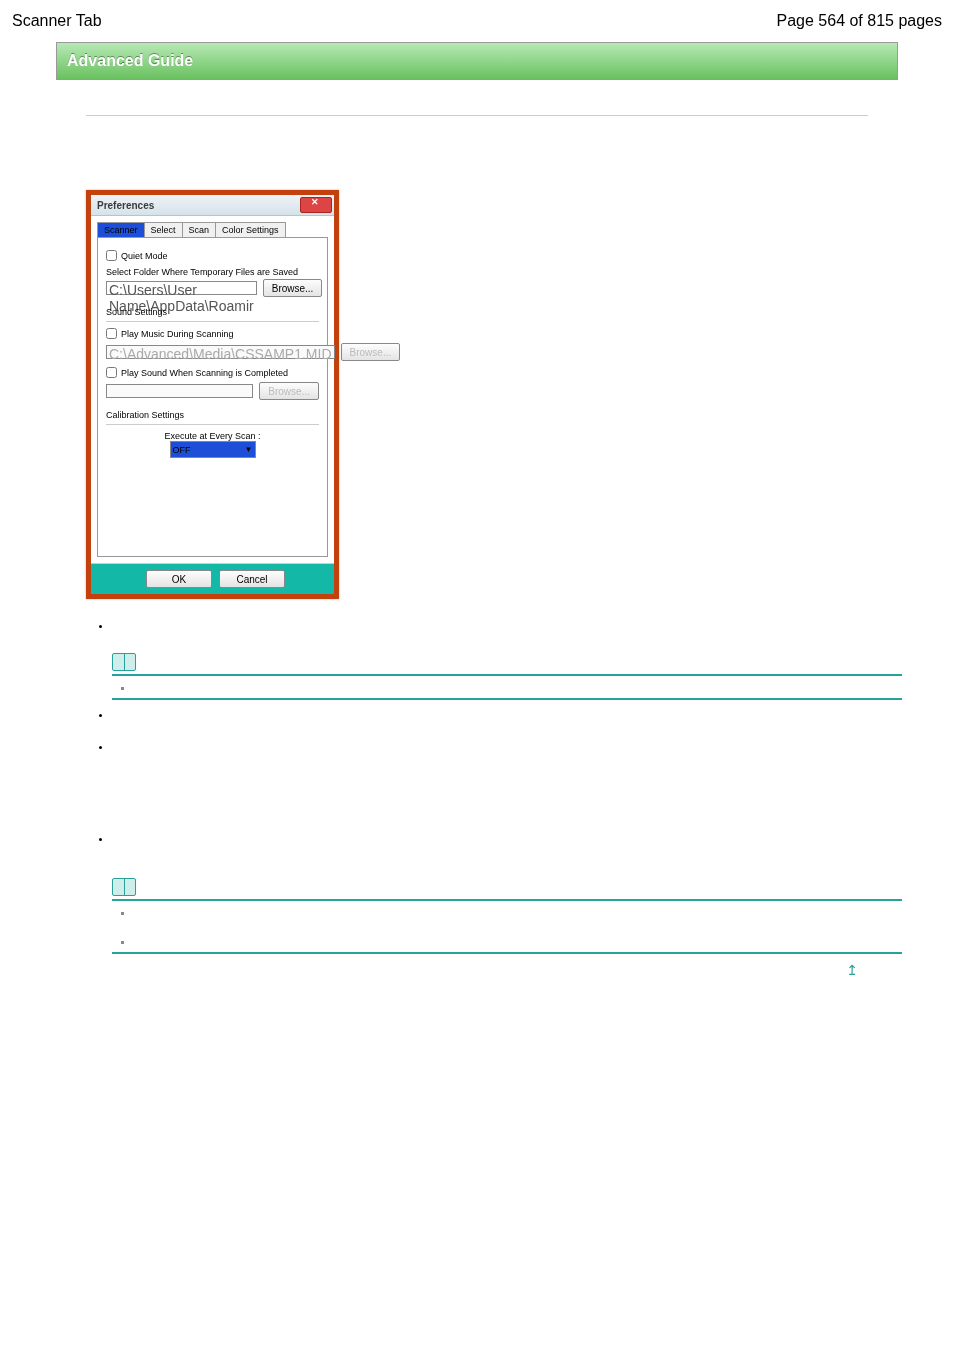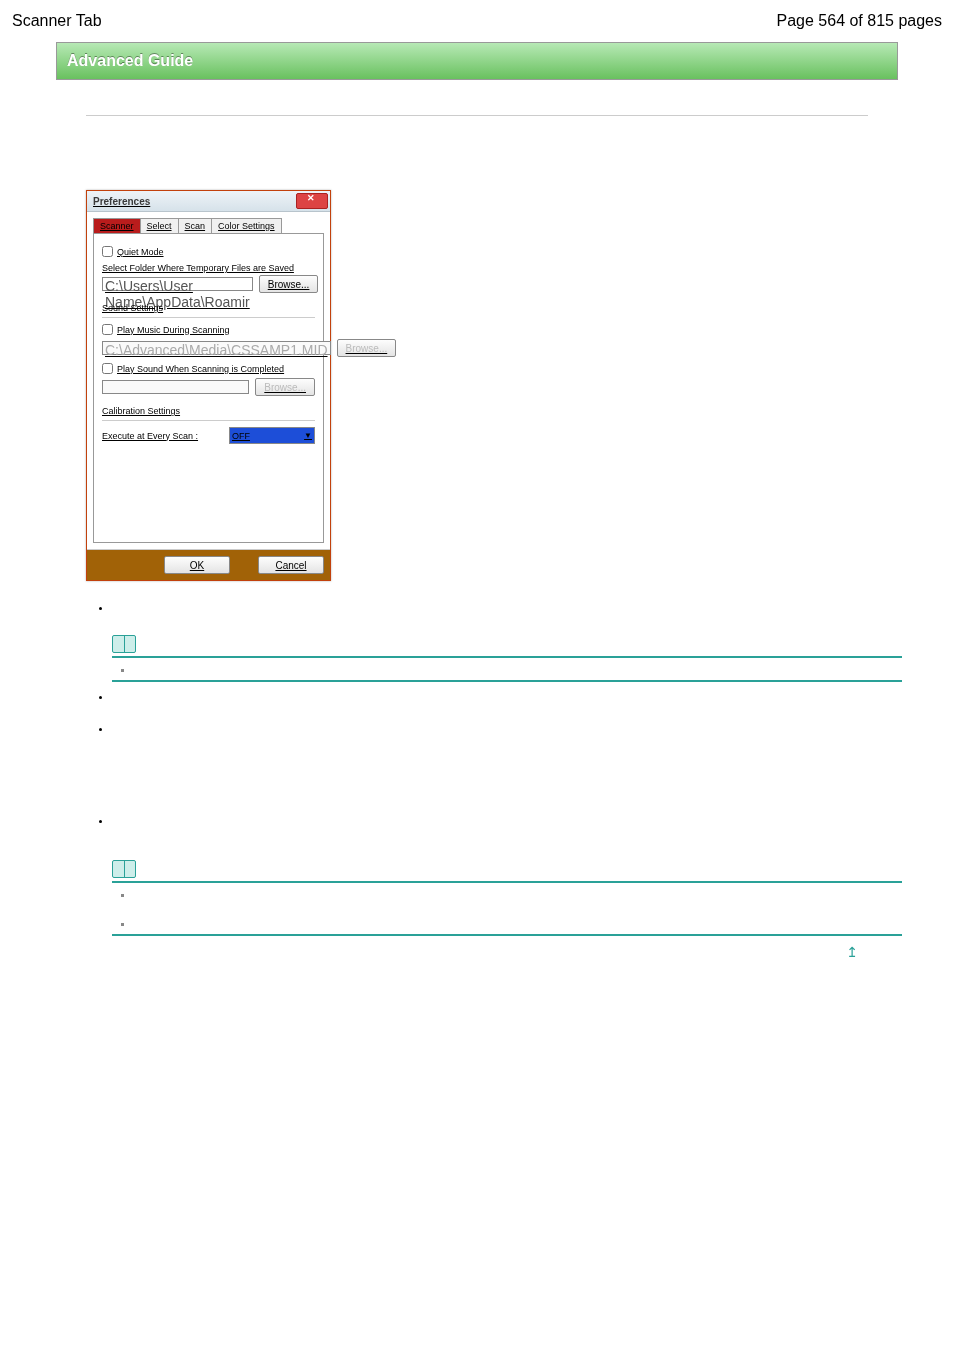--- a/index.html
+++ b/index.html
@@ -9,41 +9,41 @@
   .banner-wrap{padding:4px 44px 0 44px;}
   .banner{height:36px;background:linear-gradient(#b7e9b5,#69c15f);border:1px solid #999;padding-left:10px;display:flex;align-items:center;color:#fff;font-size:16px;font-weight:bold;text-shadow:0 -1px 0 rgba(0,0,0,.4);}
   .content{padding:0 40px;}
   .breadcrumb{font-size:10px;color:#fff;margin:18px 0 6px 34px;}
   .breadcrumb a{color:#fff;text-decoration:underline;}
   hr.thin{border:none;border-top:1px solid #ccc;margin:6px 34px 10px 34px;}
   .code{font-size:10px;color:#fff;margin:10px 0 4px 34px;}
   h2.title{font-size:15px;font-weight:bold;margin:6px 0 8px 34px;color:#fff;}
   .para{font-size:11px;color:#fff;margin:4px 0 10px 34px;}
   
-  .dialog{width:243px;margin:6px 0 20px 34px;border:1px solid #c2410c;background:#fff;font-size:9px;box-shadow:0 0 2px rgba(0,0,0,.3);text-decoration:underline;}  
+  .dialog{width:243px;margin:6px 0 20px 34px;border:5px solid #c2410c;background:#fff;font-size:9px;box-shadow:0 0 2px rgba(0,0,0,.3);}  
   .titlebar{height:20px;background:linear-gradient(#eef3f7,#d6e2ea);display:flex;align-items:center;justify-content:space-between;padding:0 2px 0 6px;border-bottom:1px solid #b8c4cc;font-size:10px;color:#3a3a3a;font-weight:bold;}
   .wclose{width:30px;height:14px;background:#d44;border:1px solid #aa2222;border-radius:2px;position:relative;}
   .wclose:before{content:"✕";color:#fff;font-size:9px;position:absolute;left:10px;top:-1px;}
   .tabs{display:flex;padding:6px 6px 0 6px;}
   .tab{border:1px solid #999;border-bottom:none;padding:2px 6px;font-size:9px;background:#f0f0f0;margin-right:-1px;}
-  .tab.active{background:#b91c1c;position:relative;z-index:2;}
+  .tab.active{background:#1d4ed8;position:relative;z-index:2;}
   .tabpage{border:1px solid #999;margin:0 6px 6px 6px;padding:8px;background:#fff;}
   .chk{display:flex;align-items:center;margin:4px 0;font-size:9px;}
   .chk input{margin:0 4px 0 0;width:11px;height:11px;}
   .lbl{font-size:9px;margin:6px 0 2px 0;}
   .row{display:flex;align-items:center;}
   .txt{flex:1;height:14px;border:1px solid #888;background:#fff;padding:0 2px;font-size:14px;color:#555;box-sizing:border-box;}
   .txt.dis{color:#aaa;background:#fafafa;}
   .btn{height:16px;border:1px solid #888;background:linear-gradient(#fdfdfd,#e4e4e4);font-size:10px;padding:0 8px;margin-left:6px;display:flex;align-items:center;border-radius:2px;}
   .btn.dis{color:#bbb;}
   .sect{font-size:9px;margin:10px 0 4px 0;}
   .sectline{border-top:1px solid #ccc;margin:2px 0 6px 0;}
   .sel{width:80px;height:15px;border:1px solid #888;background:#1d4ed8;font-size:9px;padding:0 2px;display:flex;align-items:center;justify-content:space-between;}
   .sel .arr{font-size:8px;}
-  .okrow{display:flex;justify-content:flex-end;padding:6px;gap:22px;background:#a16207;border-top:1px solid #ccc;}
+  .okrow{display:flex;justify-content:center;padding:6px;gap:1px;background:#14b8a6;border-top:1px solid #ccc;}
   
   ul.outer{list-style:disc;padding-left:60px;margin:2px 0;}
   ul.outer>li{font-size:11px;margin:8px 0;color:#000;}
   ul.outer>li .h{font-weight:bold;color:#fff;}
   ul.outer>li .d{color:#fff;font-size:10.5px;}
   .note{margin:10px 0 4px 0;}
   .note-head{display:flex;align-items:center;}
   .note-badge{width:22px;height:16px;border:1px solid #2aa198;background:#cdeeea;display:flex;border-radius:2px;margin-right:8px;overflow:hidden;}
   .note-badge span{flex:1;border-right:1px solid #2aa198;}
   .note-badge span:last-child{border:none;}
@@ -118,21 +118,21 @@
             <input type="checkbox" style="">
             <span>Play Sound When Scanning is Completed</span>
           </div>
         <div class="row">
           <div class="txt dis"></div>
           <div class="btn dis">Browse...</div>
         </div>
 
         <div class="sect">Calibration Settings</div>
         <div class="sectline"></div>
-        <div class="row" style="justify-content:space-between;margin-top:6px;">
+        <div class="row" style="margin-top:6px;flex-direction:column;">
           <span>Execute at Every Scan :</span>
           <div class="sel">
             <span>OFF</span>
             <span class="arr">▼</span>
           </div>
         </div>
         <div style="height:90px;"></div>
       </div>
       <div class="okrow">
         <div class="btn" style="width:48px;justify-content:center;">OK</div>

